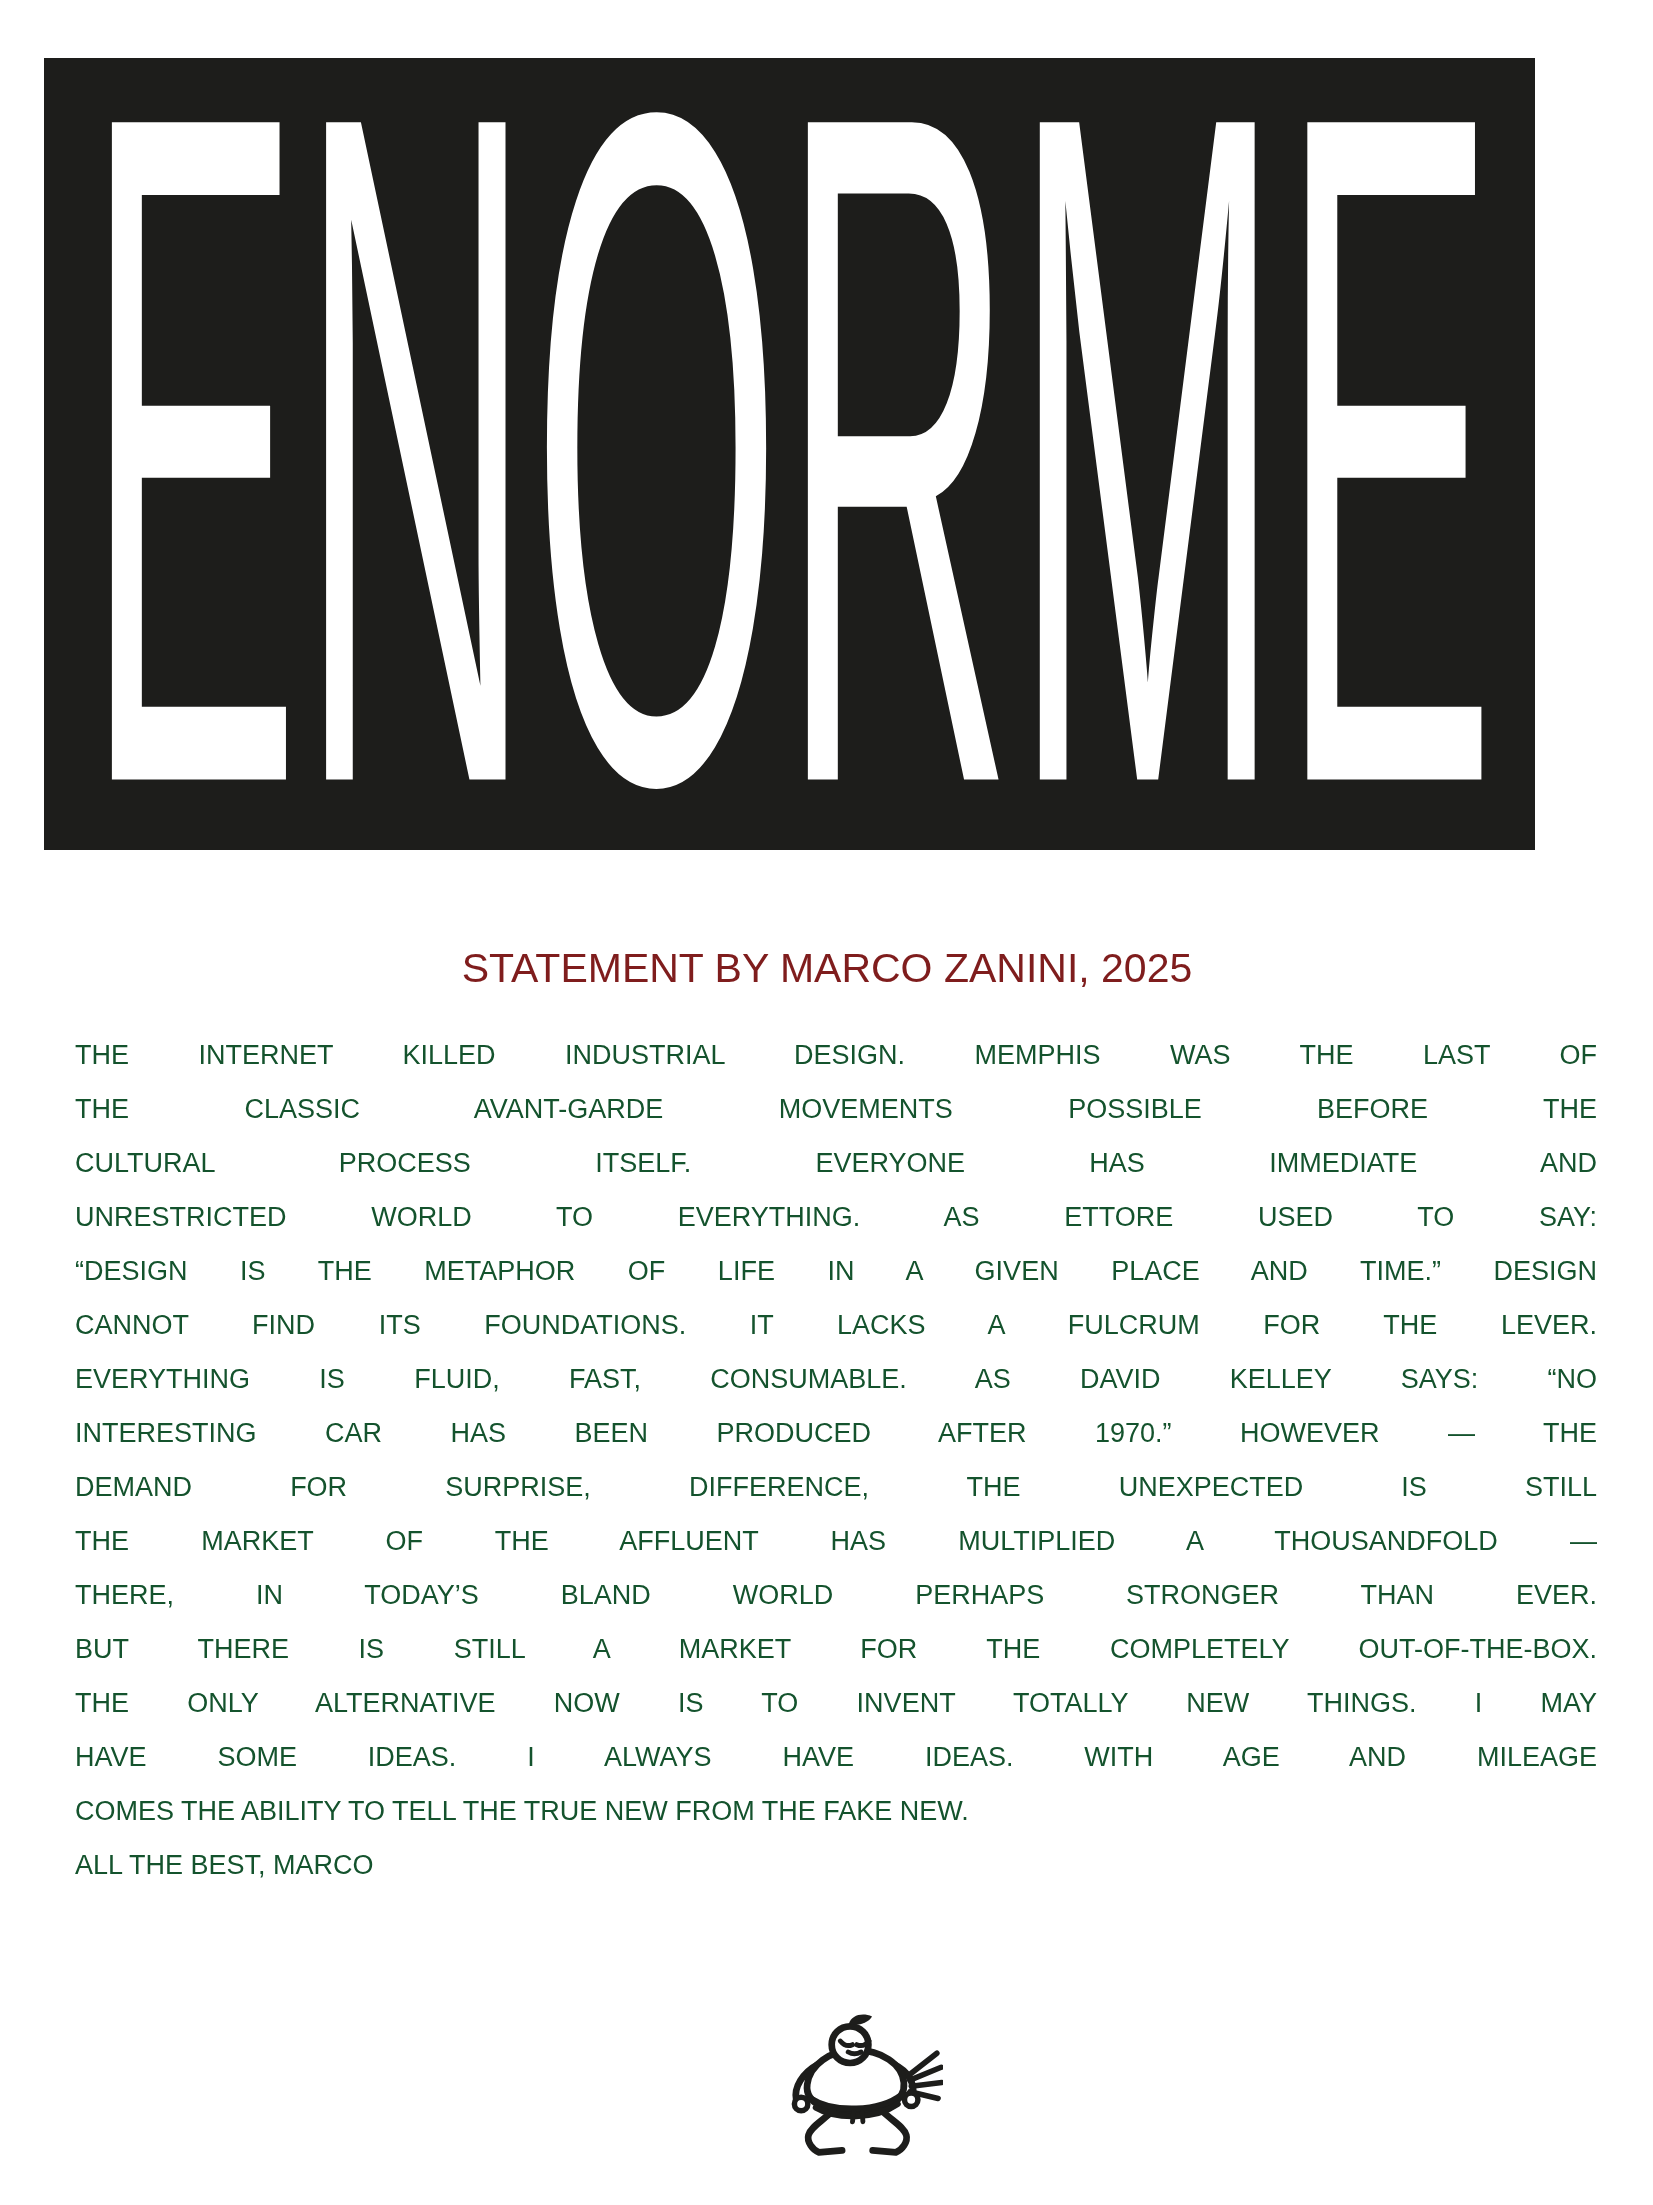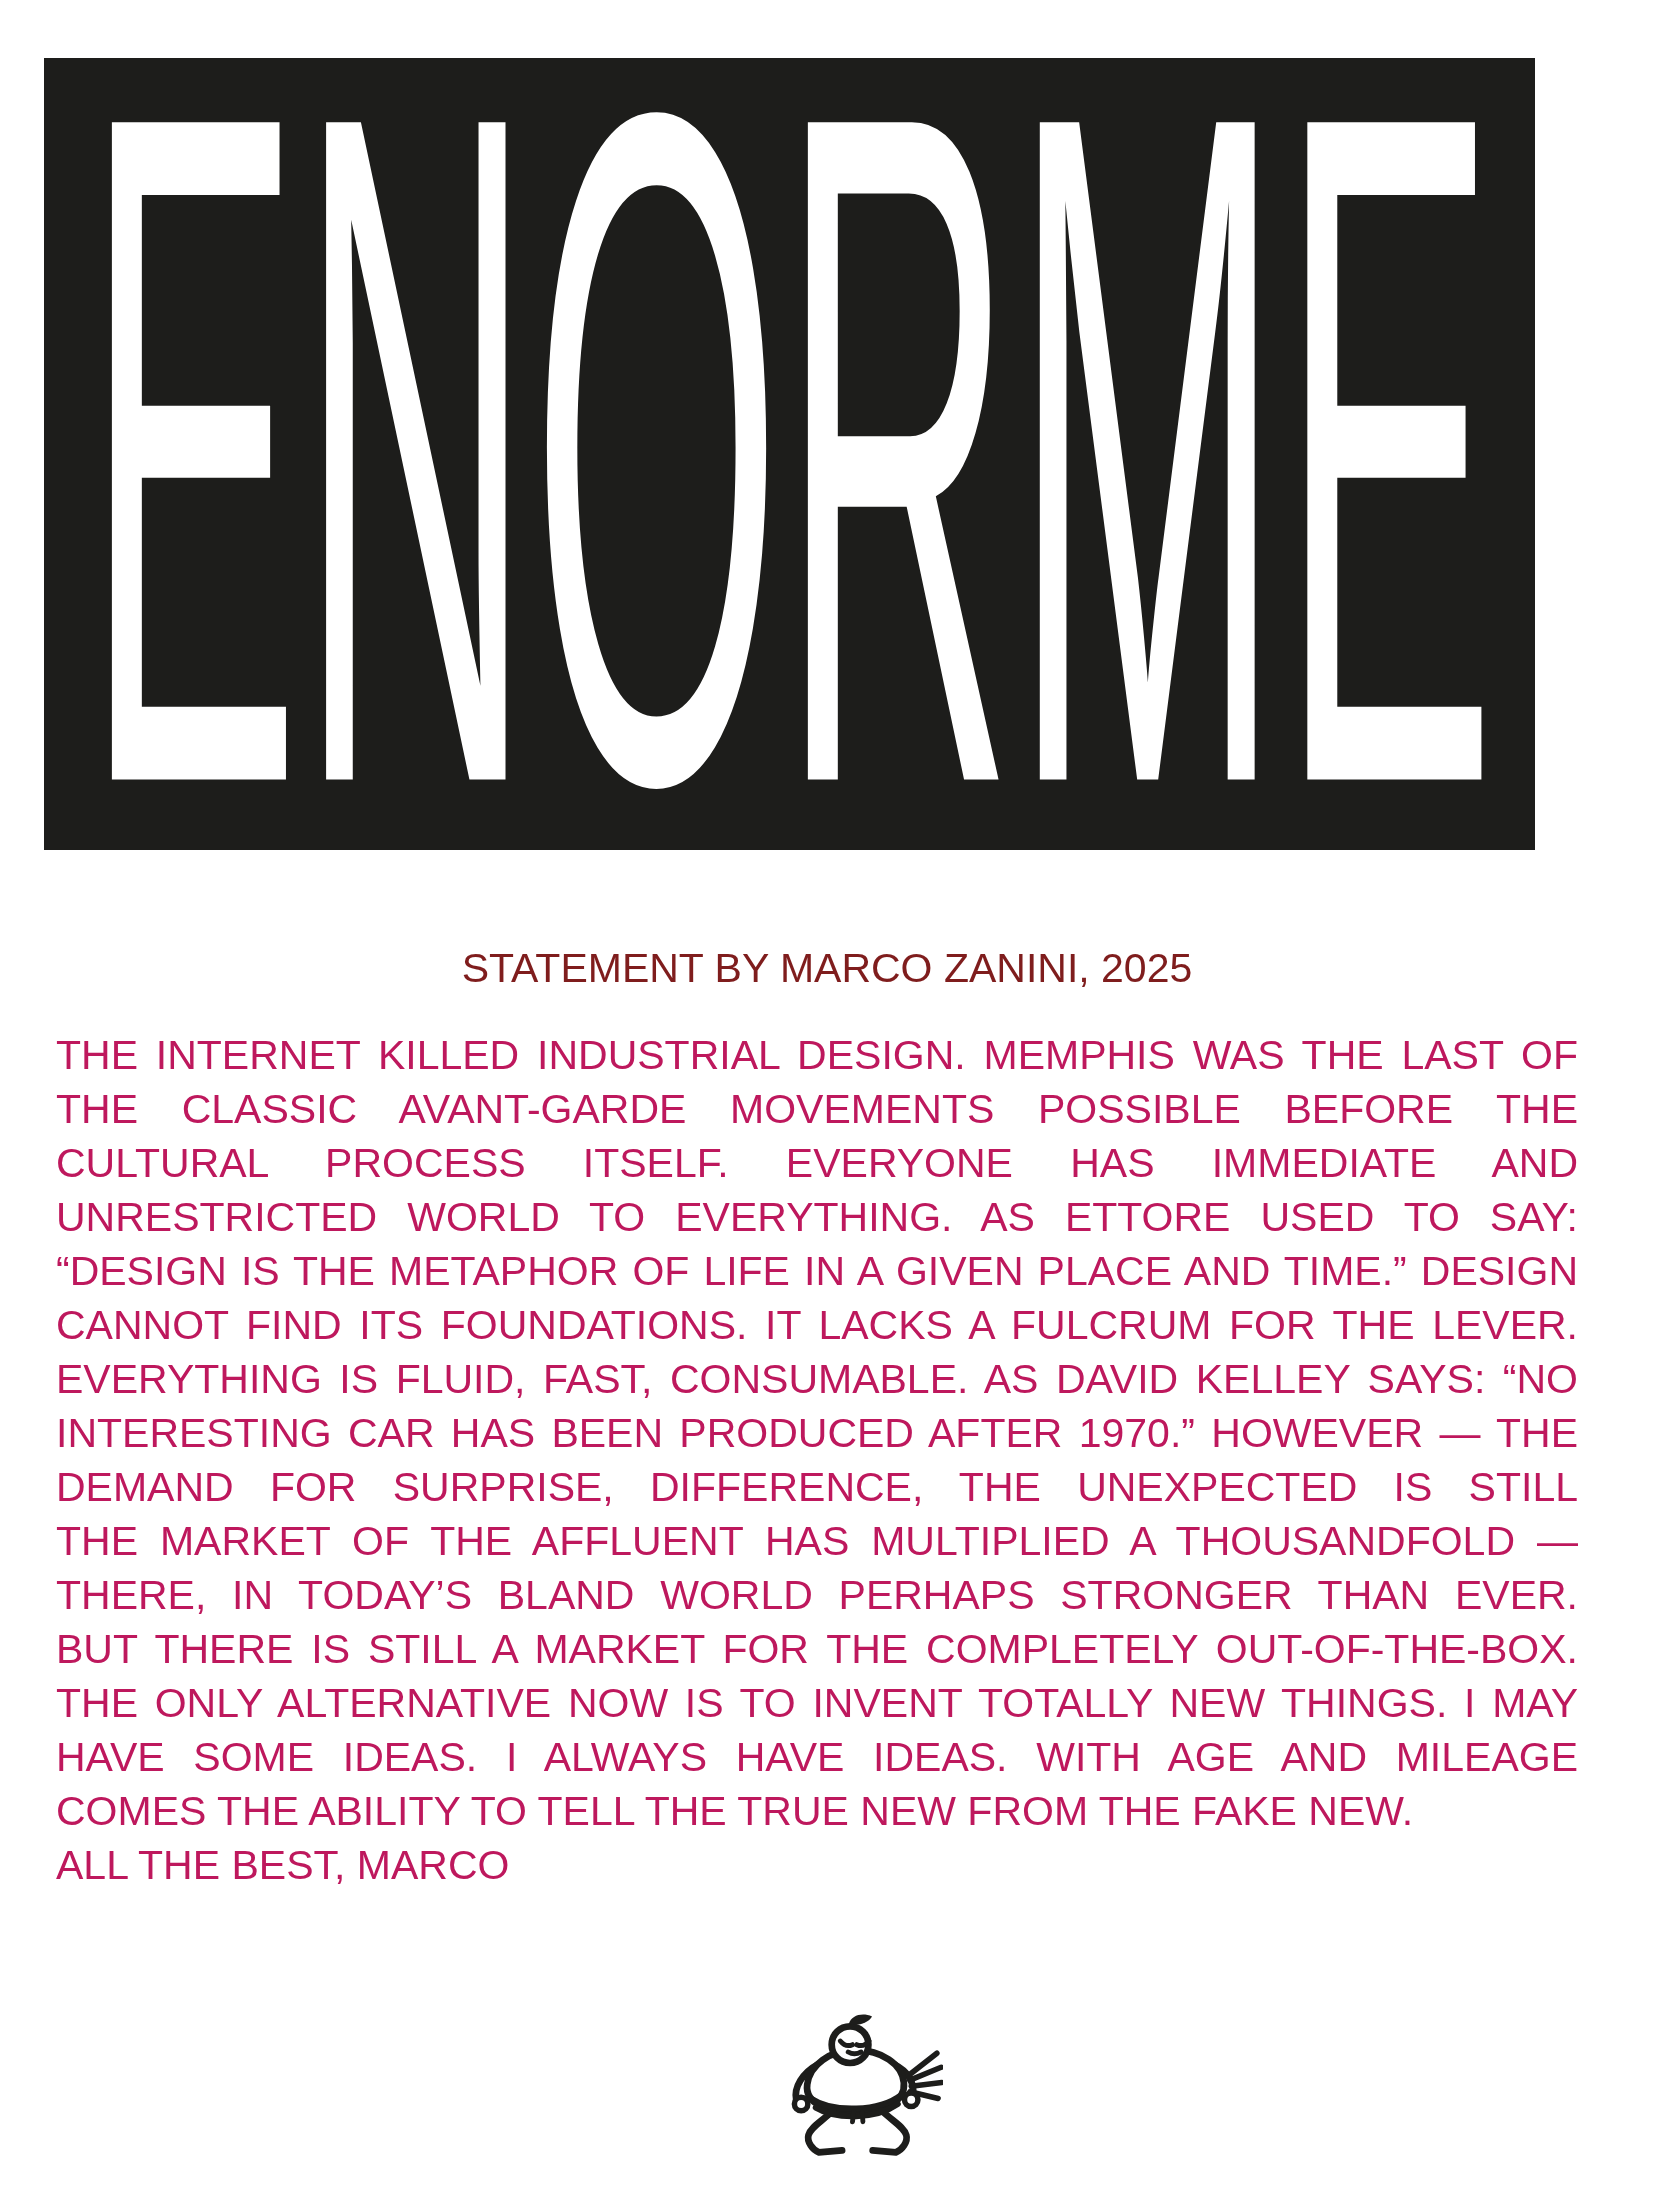--- a/index.html
+++ b/index.html
@@ -33,26 +33,26 @@
     font-size: 41px;
     line-height: 54px;
     color: #7f1d1d;
     letter-spacing: 0;
     white-space: nowrap;
   }
 
   
   .body-text {
     position: absolute;
-    left: 56px;
+    left: 75px;
     top: 1028px;
     width: 1522px;
-    font-size: 41px;
+    font-size: 27px;
     line-height: 54px;
-    color: #be185d;
+    color: #14532d;
   }
   .body-text .line {
     text-align: justify;
     text-align-last: justify;
     text-justify: inter-word;
   }
   .body-text .line.natural {
     text-align: center;
     text-align-last: left;
   }

